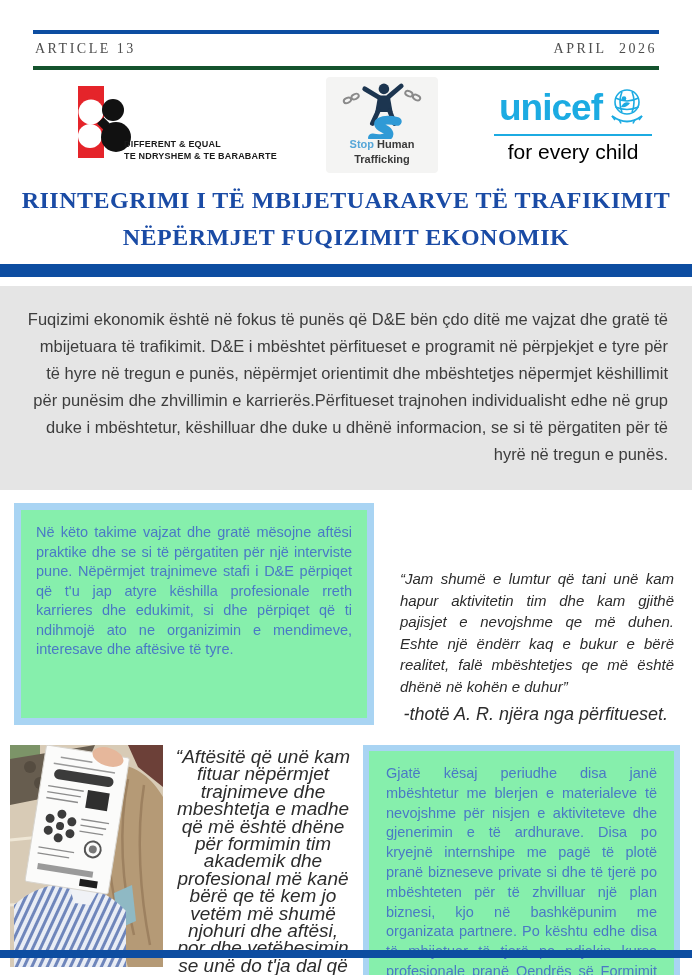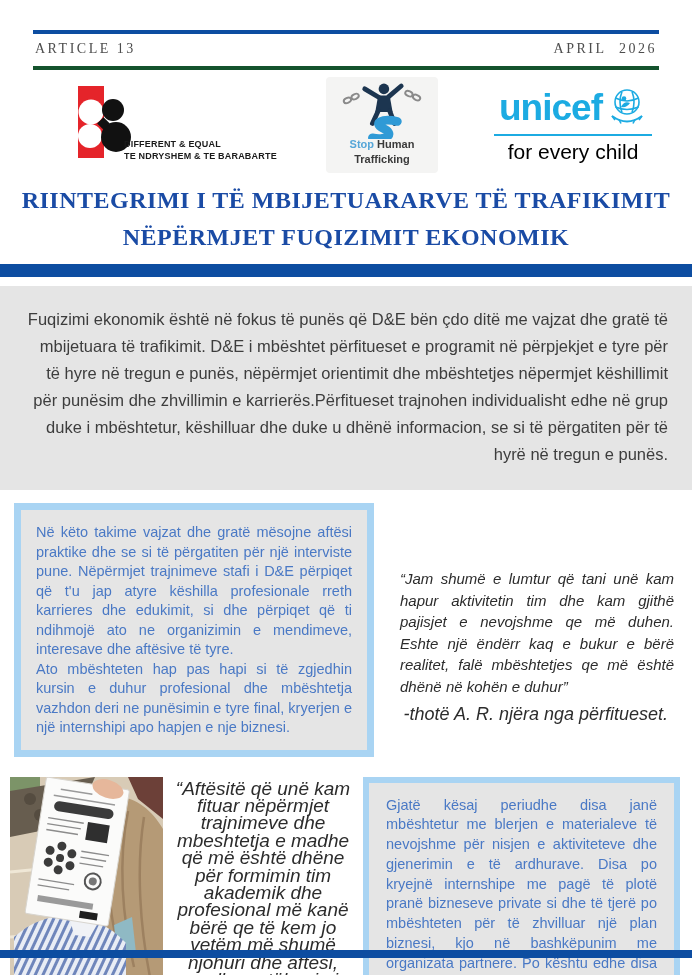--- a/index.html
+++ b/index.html
@@ -51,21 +51,21 @@
   }
   .title-bar { margin-top:8px; height:13px; background:#0d4da1; width:100%; }
   
   .intro {
     margin-top:9px; background:#e5e5e5; padding:20px 24px 22px 24px;
     text-align:right; color:#3d3d3d; font-size:16.5px; line-height:27px;
   }
   
   .sec1 { display:flex; margin:13px 12px 0 14px; gap:16px; }
   .blue-box {
-    background:#e5e5e5; border:7px solid #a9d4f3;
+    background:#86efac; border:7px solid #a9d4f3;
     color:#4a79c5; text-align:justify;
   }
   .sec1 .blue-box {
     width:360px; padding:13px 15px 12px 15px;
     font-size:14.5px; line-height:19.5px;
   }
   .sec1 .quote-col { flex:1; padding:25px 6px 0 10px; }
   .quote-text {
     font-style:italic; color:#2c2c2c; text-align:justify;
   }
@@ -170,21 +170,20 @@
     <div>RIINTEGRIMI I TË MBIJETUARARVE TË TRAFIKIMIT</div>
     <div>NËPËRMJET FUQIZIMIT EKONOMIK</div>
   </div>
   <div class="title-bar"></div>
 
   <div class="intro">Fuqizimi ekonomik është në fokus të punës që D&amp;E bën çdo ditë me vajzat dhe gratë të mbijetuara të trafikimit. D&amp;E i mbështet përfitueset e programit në përpjekjet e tyre për të hyre në tregun e punës, nëpërmjet orientimit dhe mbështetjes nëpermjet këshillimit për punësim dhe zhvillimin e karrierës.Përfitueset trajnohen individualisht edhe në grup duke i mbështetur, këshilluar dhe duke u dhënë informacion, se si të përgatiten për të hyrë në tregun e punës.</div>
 
   <div class="sec1">
     <div class="blue-box">
       <div>Në këto takime vajzat dhe gratë mësojne aftësi praktike dhe se si të përgatiten për një interviste pune. Nëpërmjet trajnimeve stafi i D&amp;E përpiqet që t'u jap atyre këshilla profesionale rreth karrieres dhe edukimit, si dhe përpiqet që ti ndihmojë ato ne organizimin e mendimeve, interesave dhe aftësive të tyre.</div>
-      <div>Ato mbështeten hap pas hapi si të zgjedhin kursin e duhur profesional dhe mbështetja vazhdon deri ne punësimin e tyre final, kryerjen e një internshipi apo hapjen e nje biznesi.</div>
     </div>
     <div class="quote-col">
       <div class="quote-text">“Jam shumë e lumtur që tani unë kam hapur aktivitetin tim dhe kam gjithë pajisjet e nevojshme qe më duhen. Eshte një ëndërr kaq e bukur e bërë realitet, falë mbështetjes qe më është dhënë në kohën e duhur”</div>
       <div class="quote-attr">-thotë A. R. njëra nga përfitueset.</div>
     </div>
   </div>
 
   <div class="sec2">
 
     <div class="photo">

